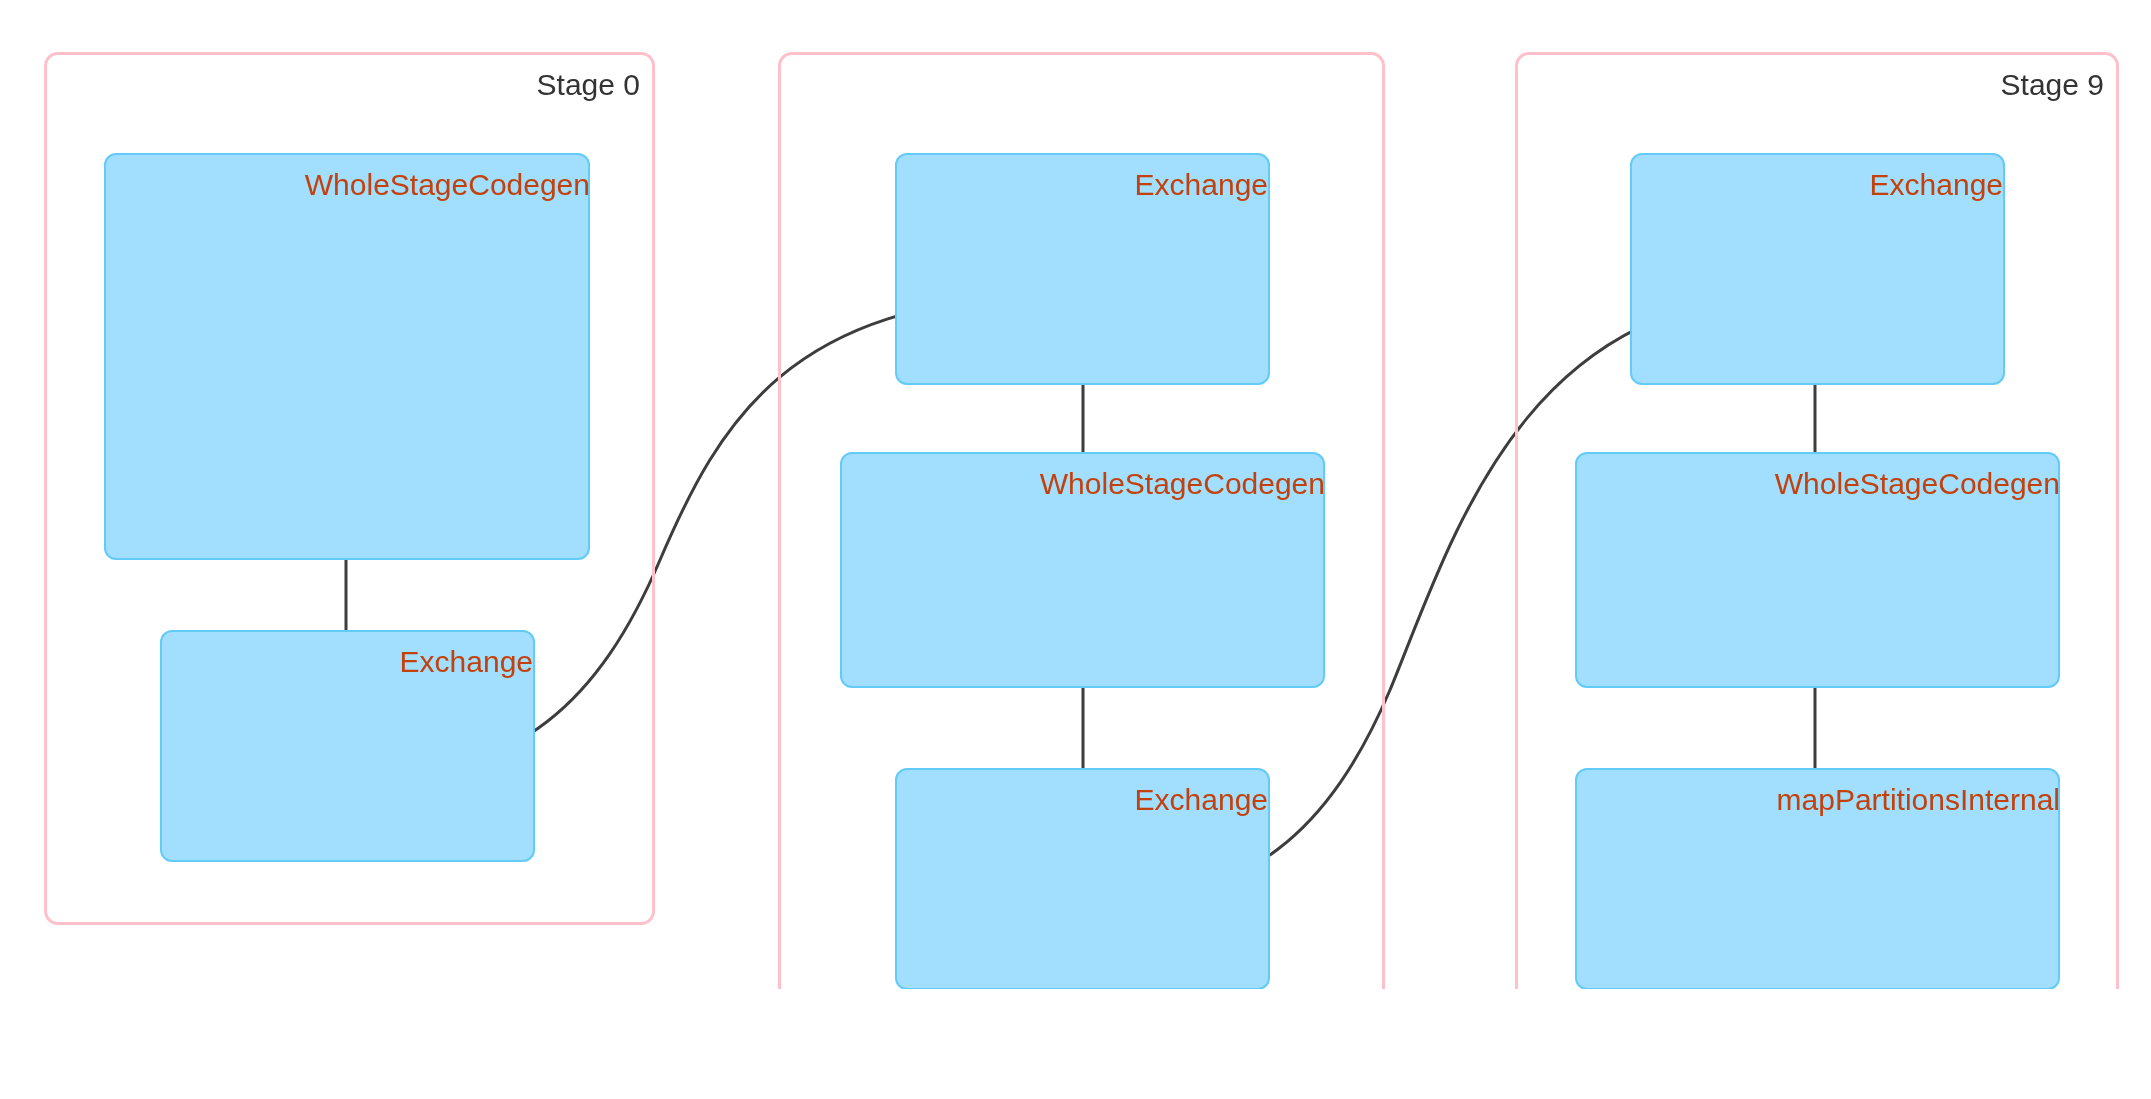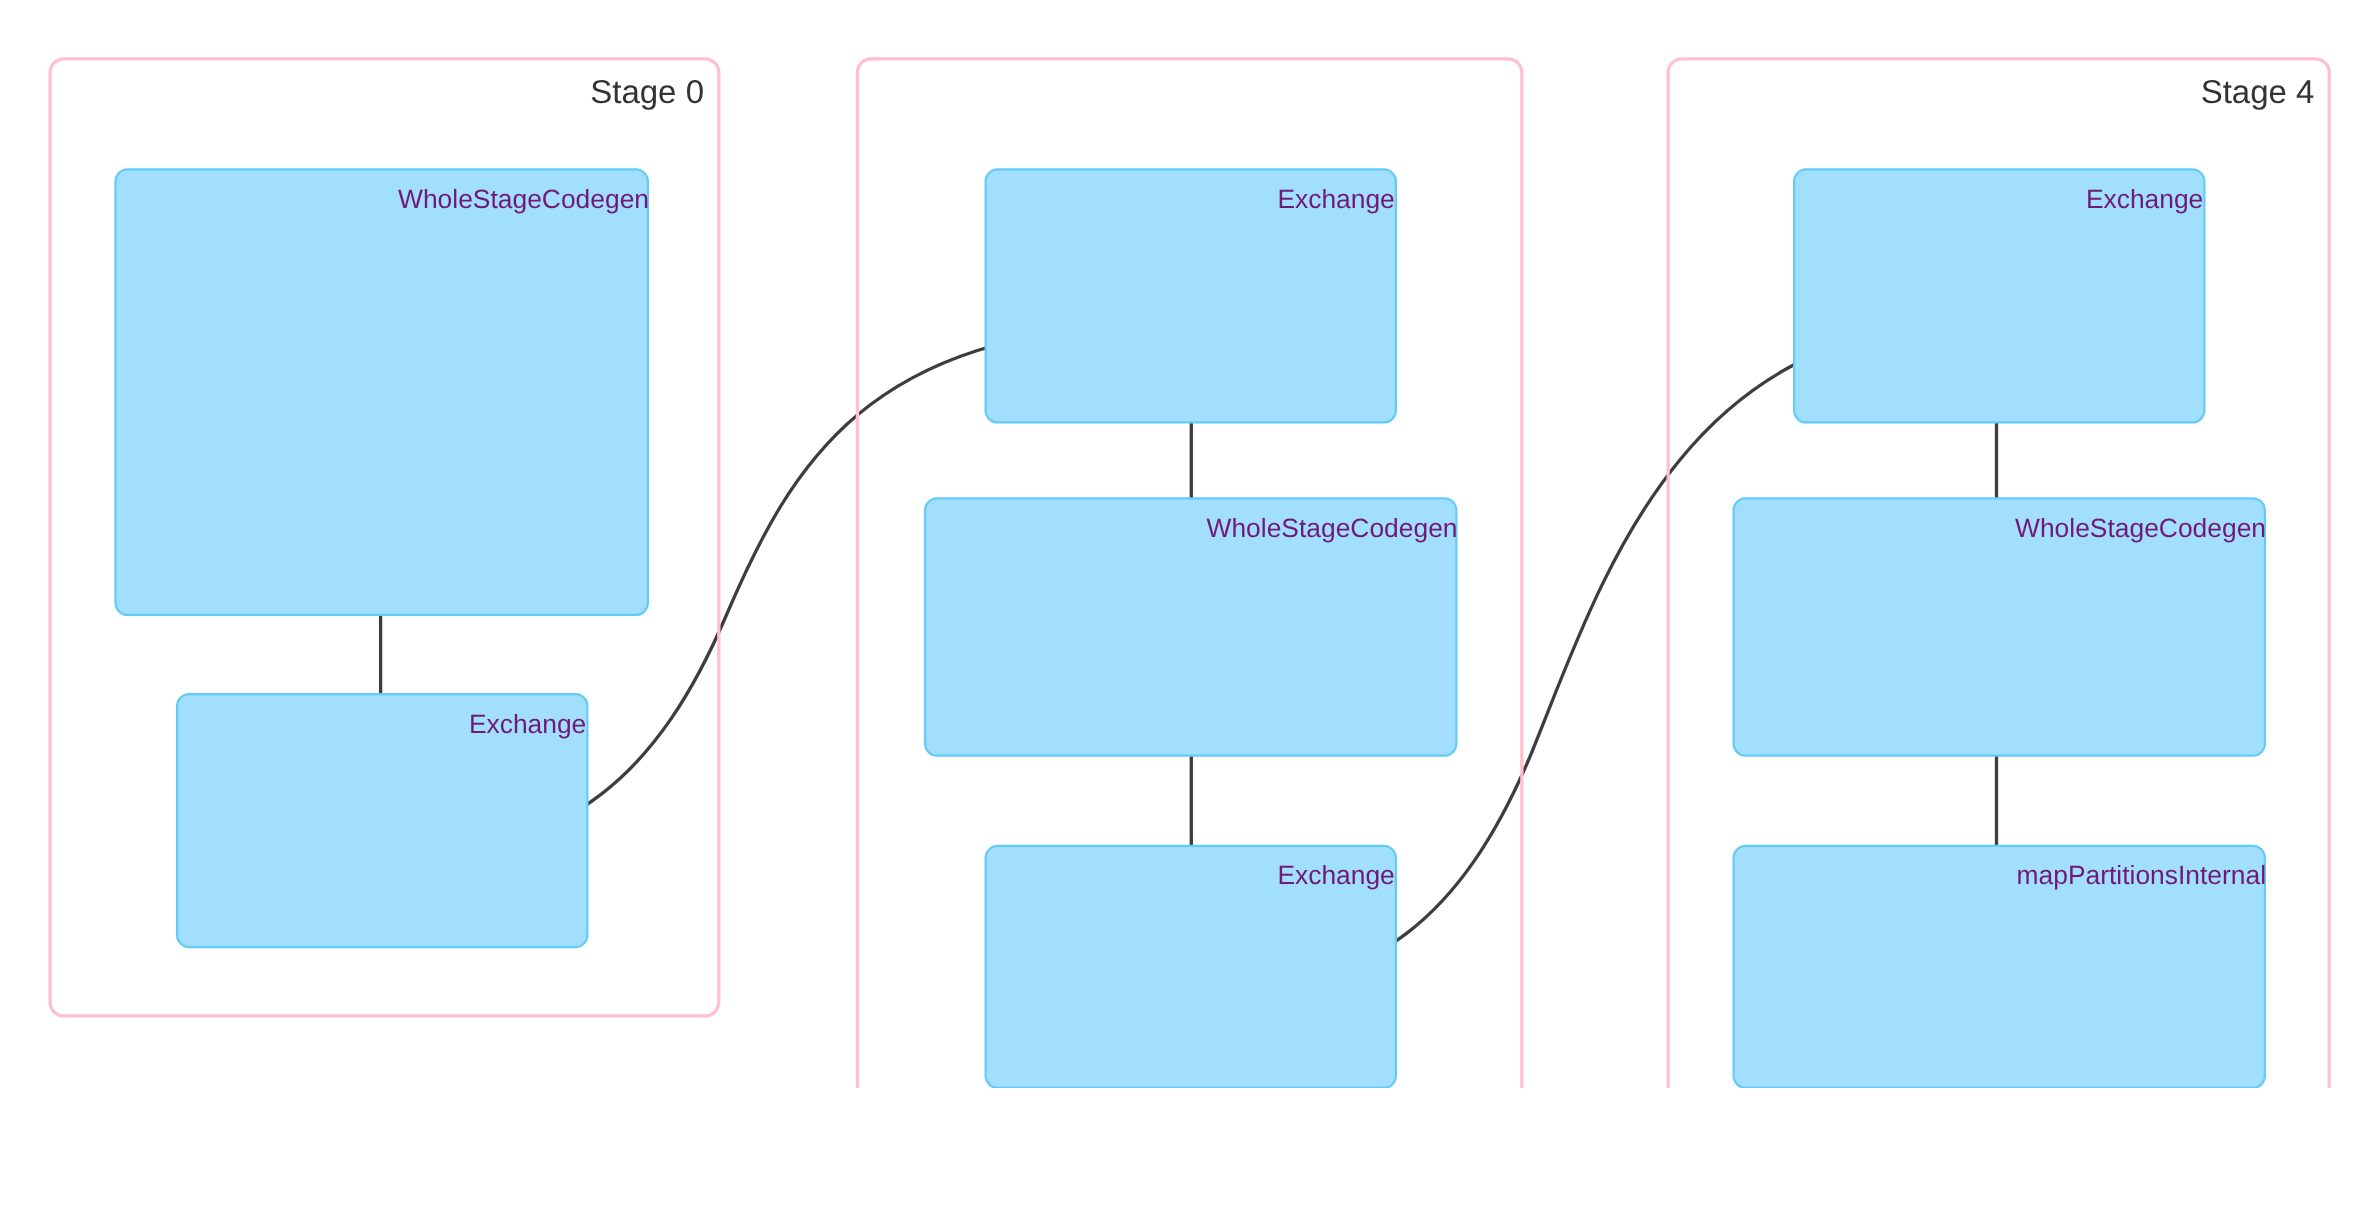--- a/index.html
+++ b/index.html
@@ -33,22 +33,22 @@
   }
   .node-box {
     position: absolute;
     box-sizing: border-box;
     background: #a2defd;
     border: 2px solid #62cbf8;
     border-radius: 12px;
   }
   .node-label {
     position: absolute;
-    font-size: 24px;
-    color: #701a75;
+    font-size: 30px;
+    color: #c2410c;
     white-space: nowrap;
     text-align: right;
   }
   #edge-layer {
     position: absolute;
     left: 0;
     top: 0;
     width: 2151px;
     height: 1099px;
     pointer-events: none;
@@ -106,21 +106,21 @@
   <div class="node-box" style="left:895px; top:153px; width:375px; height:232px;"></div>
   <div class="node-label" style="left:968px; top:168px; width:300px;">Exchange</div>
 
   <div class="node-box" style="left:840px; top:452px; width:485px; height:236px;"></div>
   <div class="node-label" style="left:925px; top:467px; width:400px;">WholeStageCodegen</div>
 
   <div class="node-box" style="left:895px; top:768px; width:375px; height:222px;"></div>
   <div class="node-label" style="left:968px; top:783px; width:300px;">Exchange</div>
 
   <div class="stage-cluster" style="left:1515px; top:52px; width:604px; height:995px;"></div>
-  <div class="stage-label" style="left:1804px; top:68px; width:300px;">Stage 4</div>
+  <div class="stage-label" style="left:1804px; top:68px; width:300px;">Stage 9</div>
 
   <div class="node-box" style="left:1630px; top:153px; width:375px; height:232px;"></div>
   <div class="node-label" style="left:1703px; top:168px; width:300px;">Exchange</div>
 
   <div class="node-box" style="left:1575px; top:452px; width:485px; height:236px;"></div>
   <div class="node-label" style="left:1660px; top:467px; width:400px;">WholeStageCodegen</div>
 
   <div class="node-box" style="left:1575px; top:768px; width:485px; height:222px;"></div>
   <div class="node-label" style="left:1660px; top:783px; width:400px;">mapPartitionsInternal</div>
 

